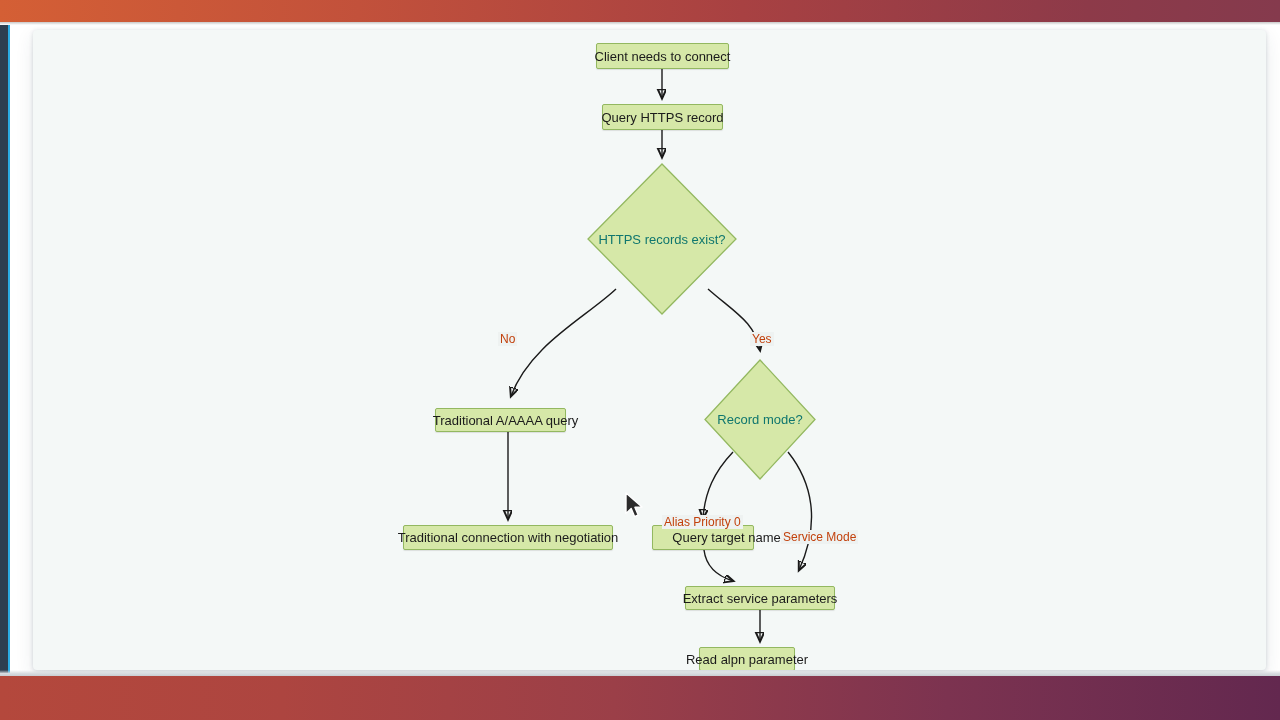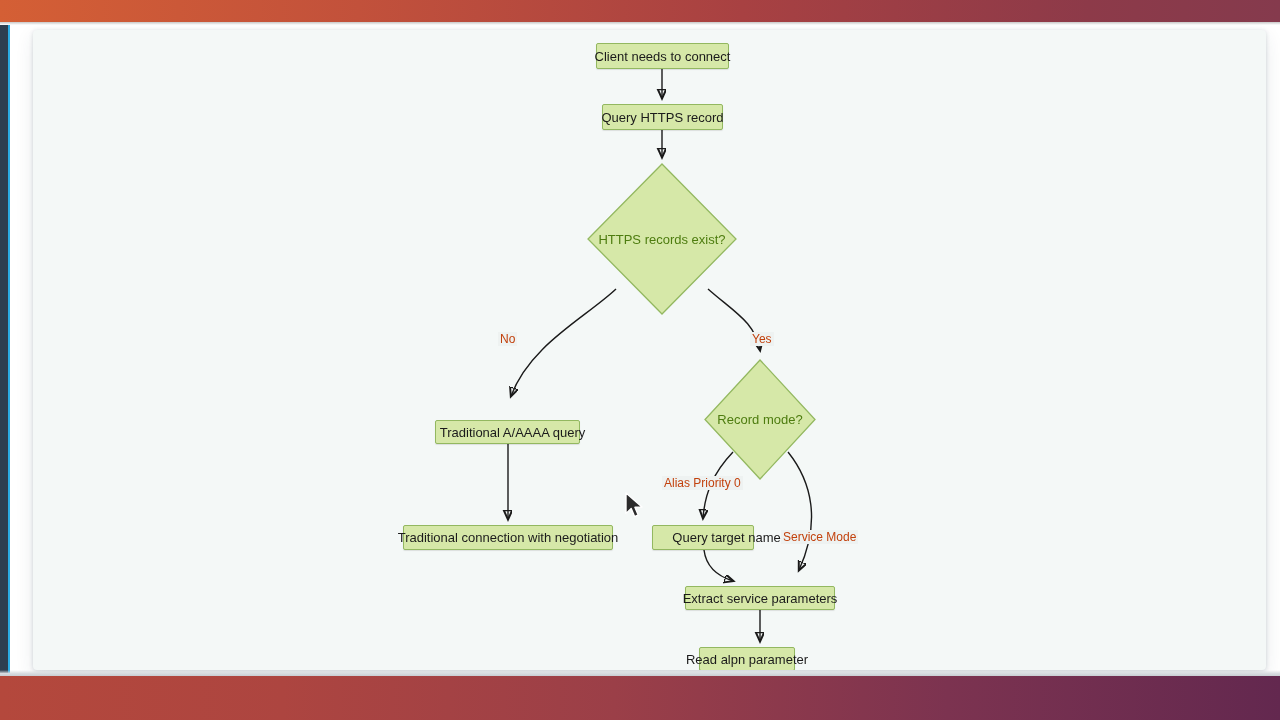--- a/index.html
+++ b/index.html
@@ -64,21 +64,21 @@
     line-height:1;
     display:flex; align-items:center; justify-content:center;
     white-space:nowrap;
     box-shadow:0 1px 1px rgba(0,0,0,.10);
   }
   .diamond-wrap { position:absolute; }
   .diamond-wrap svg { display:block; overflow:visible; }
   .diamond-label {
     position:absolute; left:0; top:0; width:100%; height:100%;
     display:flex; align-items:center; justify-content:center;
-    font-size:13px; color:#4d7c0f; white-space:nowrap;
+    font-size:13px; color:#0f766e; white-space:nowrap;
     pointer-events:none;
   }
 
   
   .edge-label {
     position:absolute;
     font-size:12px; color:#c2410c;
     background:#eef2f1;
     padding:0 2px;
     white-space:nowrap;
@@ -144,21 +144,21 @@
 
         <div class="diamond-wrap" style="left:587px;top:163px;width:150px;height:152px;">
           <svg width="150" height="152" viewBox="0 0 150 152">
             <polygon points="75,1 149,76 75,151 1,76" fill="#d6e8a8" stroke="#93b860" stroke-width="1.3"></polygon>
           </svg>
           <div class="diamond-label">
             <span>HTTPS records exist?</span>
           </div>
         </div>
 
-        <div class="node" style="left:435px;top:420px;width:145px;height:24px;padding-left:10px;">
+        <div class="node" style="left:435px;top:408px;width:131px;height:24px;padding-left:10px;">
           <span>Traditional A/AAAA query</span>
         </div>
 
         <div class="diamond-wrap" style="left:704px;top:359px;width:112px;height:121px;">
           <svg width="112" height="121" viewBox="0 0 112 121">
             <polygon points="56,1 111,60.5 56,120 1,60.5" fill="#d6e8a8" stroke="#93b860" stroke-width="1.3"></polygon>
           </svg>
           <div class="diamond-label">
             <span>Record mode?</span>
           </div>
@@ -175,21 +175,21 @@
         <div class="node" style="left:685px;top:586px;width:150px;height:24px;">
           <span>Extract service parameters</span>
         </div>
 
         <div class="node" style="left:699px;top:647px;width:96px;height:24px;">
           <span>Read alpn parameter</span>
         </div>
 
         <div class="edge-label" style="left:498px;top:332px;">No</div>
         <div class="edge-label" style="left:750px;top:332px;">Yes</div>
-        <div class="edge-label" style="left:662px;top:476px;">Alias Priority 0</div>
+        <div class="edge-label" style="left:662px;top:515px;">Alias Priority 0</div>
         <div class="edge-label" style="left:781px;top:530px;">Service Mode</div>
 
       </div>
     </div>
   </div>
 
   <div class="bar-bottom-shadow"></div>
   <div class="bar-bottom"></div>
 
   <svg class="cursor" viewBox="0 0 22 30">

